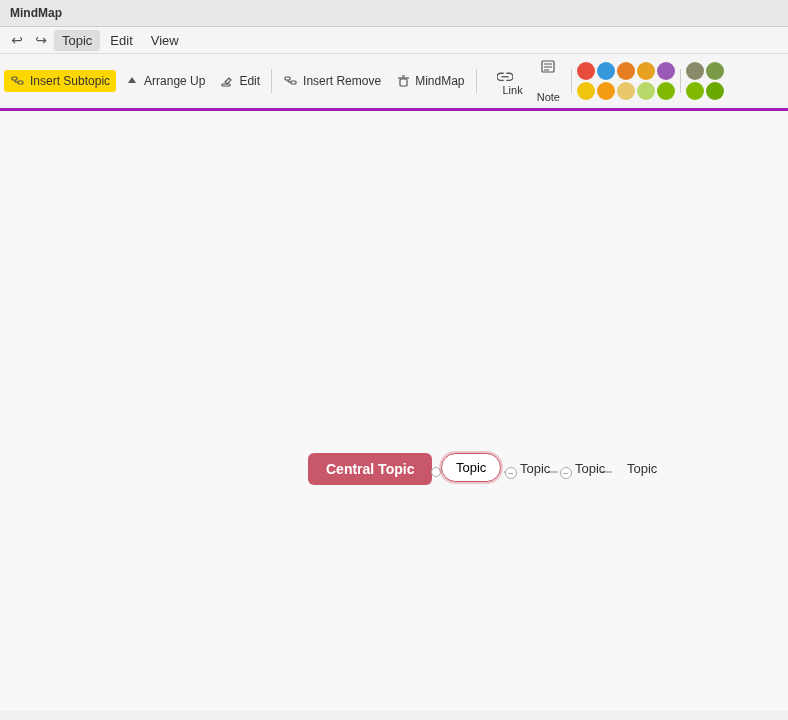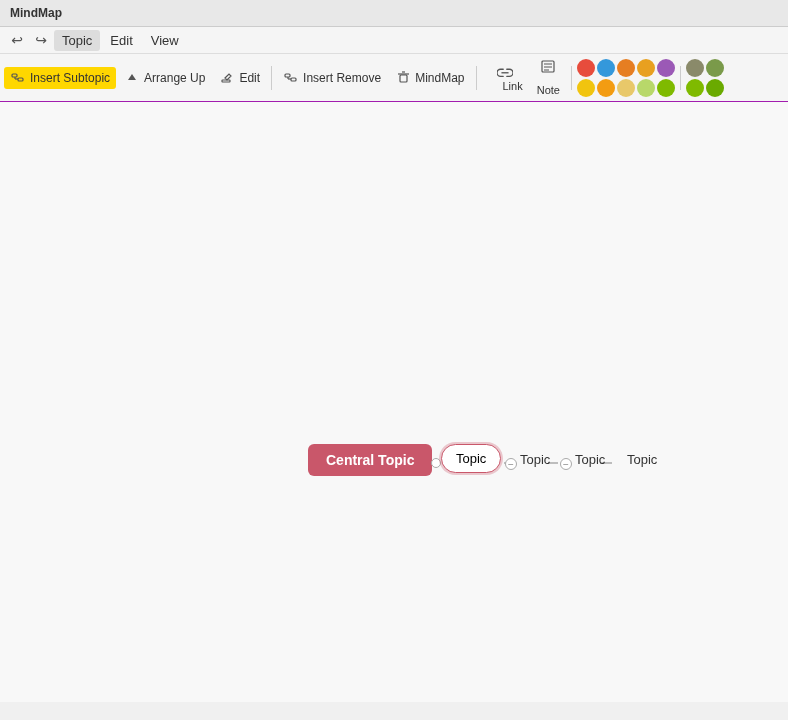--- a/index.html
+++ b/index.html
@@ -40,21 +40,21 @@
       font-size: 13px;
     }
     .menu-item.active { background: #ddd; }
 
     
     #toolbar {
       background: #f5f5f5;
       display: flex;
       align-items: center;
       padding: 3px 4px;
-      border-bottom: 1px solid #a21caf;
+      border-bottom: 3px solid #a21caf;
       gap: 2px;
       min-height: 36px;
     }
     .toolbar-btn {
       display: flex; align-items: center; gap: 4px;
       padding: 3px 6px;
       cursor: pointer;
       border-radius: 3px;
       color: #333;
       font-size: 12px;
@@ -239,21 +239,21 @@
     <span class="toolbar-icon">
       <svg width="18" height="14" viewBox="0 0 18 14">
           <path d="M7 5 H4 a4 4 0 0 0 0 8 h3" fill="none" stroke="#555" stroke-width="1.5" stroke-linecap="round"></path>
           <path d="M11 5 h3 a4 4 0 0 1 0 8 h-3" fill="none" stroke="#555" stroke-width="1.5" stroke-linecap="round"></path>
           <line x1="5" y1="9" x2="13" y2="9" stroke="#555" stroke-width="1.5"></line>
         </svg>
     </span>
     <span style="font-size:11px;padding-left:15px;">Link</span>
   </div>
 
-  <div class="toolbar-btn" style="flex-direction:column;gap:9px;padding:2px 6px;">
+  <div class="toolbar-btn" style="flex-direction:column;gap:16px;padding:2px 6px;">
     <span class="toolbar-icon">
       <svg width="16" height="14" viewBox="0 0 16 14">
           <rect x="2" y="1" width="12" height="11" rx="1" fill="none" stroke="#555" stroke-width="1.2"></rect>
           <line x1="4" y1="4" x2="12" y2="4" stroke="#555" stroke-width="1"></line>
           <line x1="4" y1="7" x2="12" y2="7" stroke="#555" stroke-width="1"></line>
           <line x1="4" y1="10" x2="9" y2="10" stroke="#555" stroke-width="1"></line>
         </svg>
     </span>
     <span style="font-size:11px;">Note</span>
   </div>

